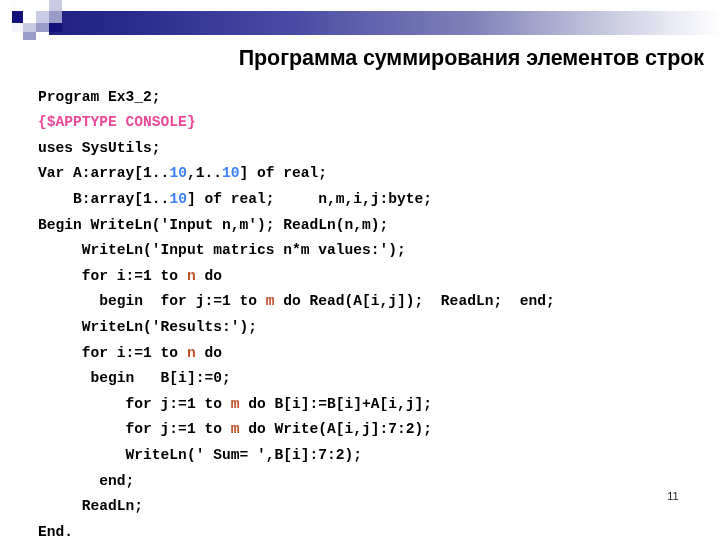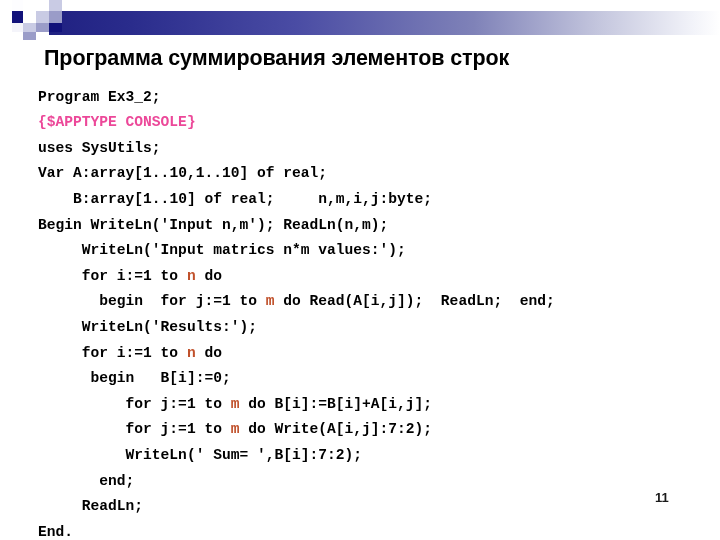--- a/index.html
+++ b/index.html
@@ -52,53 +52,54 @@
   #page-title {
     position: absolute;
     left: 44px;
     top: 32px;
     width: 660px;
     font-size: 21.5px;
     font-weight: bold;
     color: #000000;
     letter-spacing: -0.1px;
     white-space: nowrap;
+    text-align: right;
   }
 
   
   #code-block {
     position: absolute;
     left: 38px;
     top: 70px;
     width: 676px;
     font-family: "Liberation Mono", "DejaVu Sans Mono", monospace;
     font-size: 14.6px;
     font-weight: bold;
     line-height: 25.6px;
     color: #000000;
     white-space: pre;
   }
   #code-block .ln {
     white-space: pre;
     height: 25.6px;
   }
-  .tok-num   { color: #000000; }
+  .tok-num   { color: #3b82f6; }
   .tok-var   { color: #c0502a; }
   .tok-direc { color: #ec4899; }
 
   
   #page-number {
     position: absolute;
     left: 655px;
     top: 490px;
     width: 36px;
-    text-align: left;
+    text-align: center;
     font-family: "Liberation Sans", sans-serif;
-    font-size: 13px;
-    font-weight: bold;
+    font-size: 11px;
+    font-weight: normal;
     color: #1a1a1a;
   }
 </style>
 </head>
 <body>
 
 <div id="slide">
 
   <div id="header-band">
     <div id="header-band-gradient"></div>

